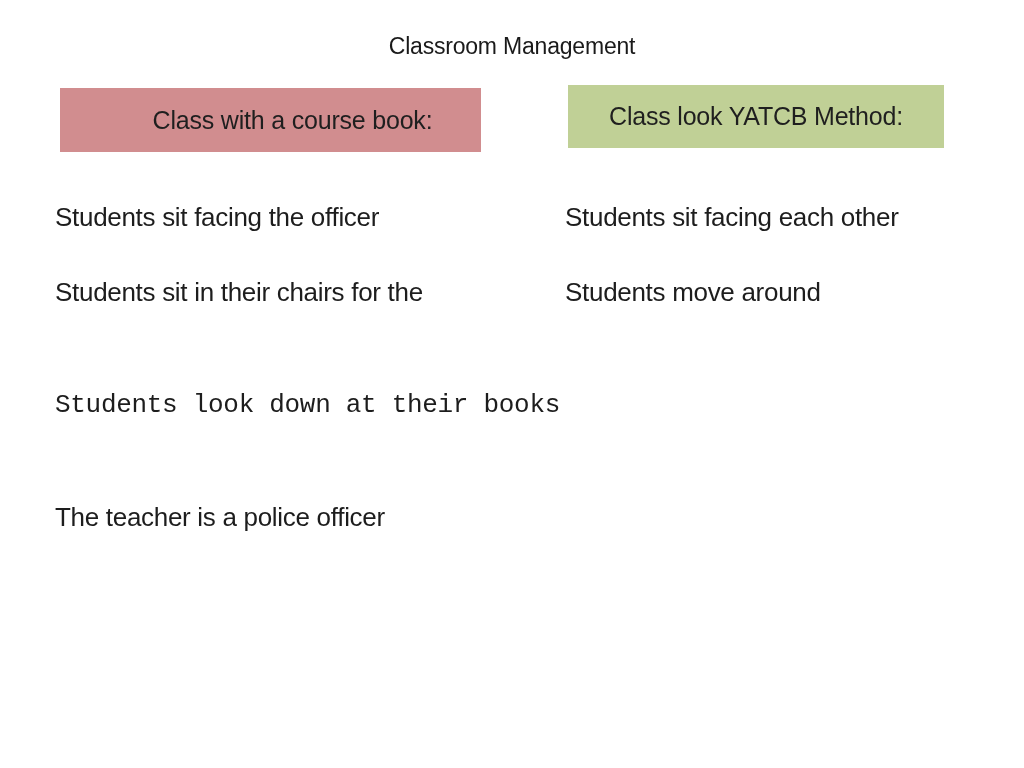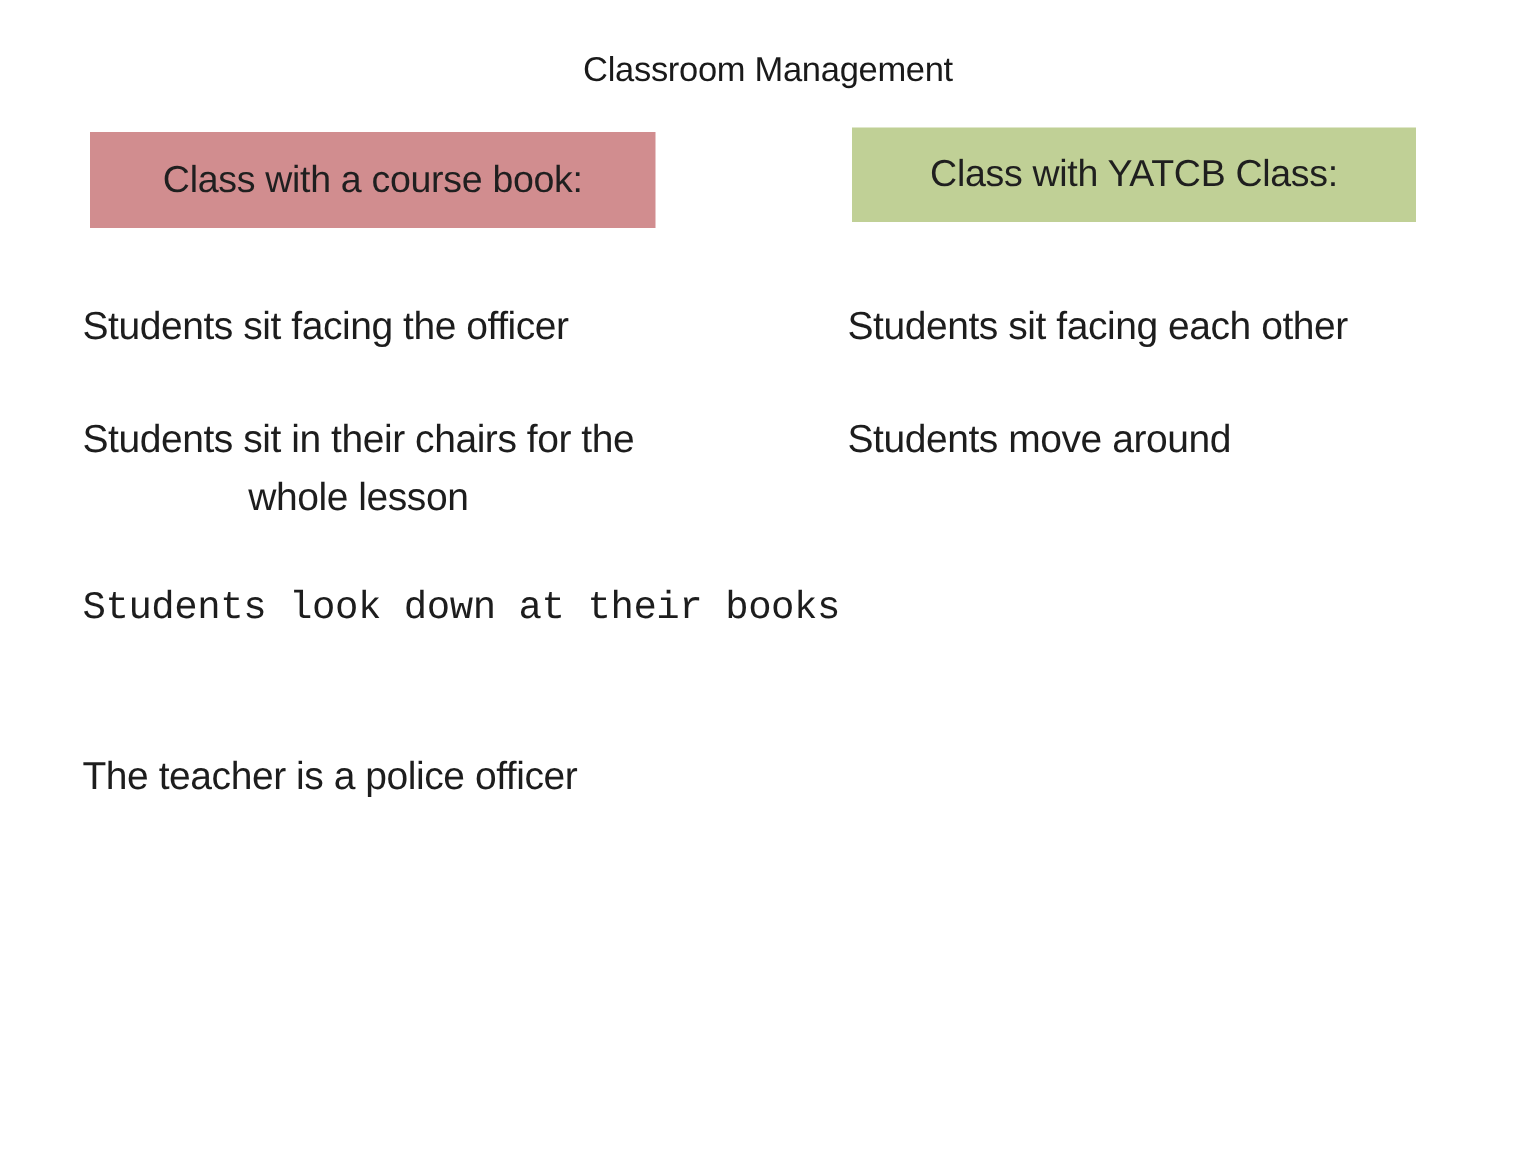--- a/index.html
+++ b/index.html
@@ -64,34 +64,33 @@
   .row3 { top: 386px; font-family: Liberation Mono, monospace; }
   .row4 { top: 498px; }
 </style>
 </head>
 <body>
 
 <div class="slide">
 
   <div class="title">Classroom Management</div>
 
-  <div class="header-box left" style="background-color: rgb(209, 141, 143);">
+  <div class="header-box left" style="background-color: rgb(209, 141, 143); padding-left: 44px;">
     <span>Class with a course book:</span>
   </div>
 
   <div class="header-box right" style="background-color: rgb(192, 208, 150);">
-    <span>Class with YATCB Class:</span>
+    <span>Class look YATCB Method:</span>
   </div>
 
   <div class="cell col-l row1">
     <div>Students sit facing the officer</div>
   </div>
   <div class="cell col-l row2">
     <div>Students sit in their chairs for the</div>
-    <div>whole lesson</div>
   </div>
   <div class="cell col-l row3">
     <div>Students look down at their books</div>
   </div>
   <div class="cell col-l row4">
     <div>The teacher is a police officer</div>
   </div>
 
   <div class="cell col-r row2">
     <div>Students move around</div>

